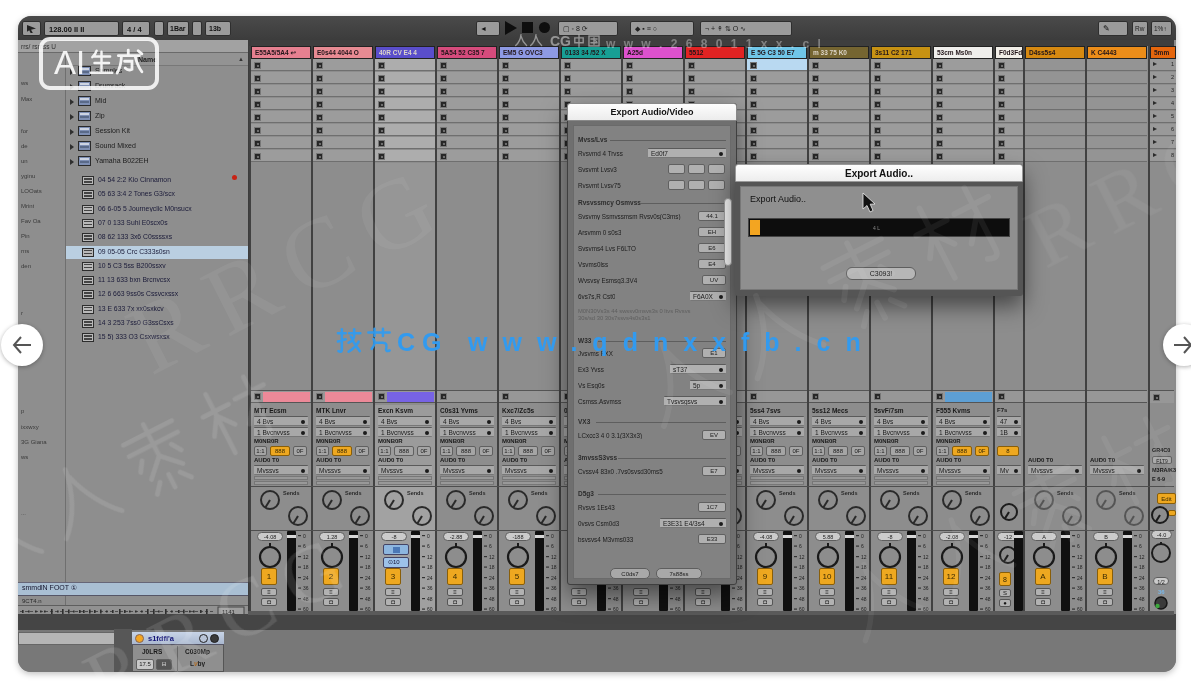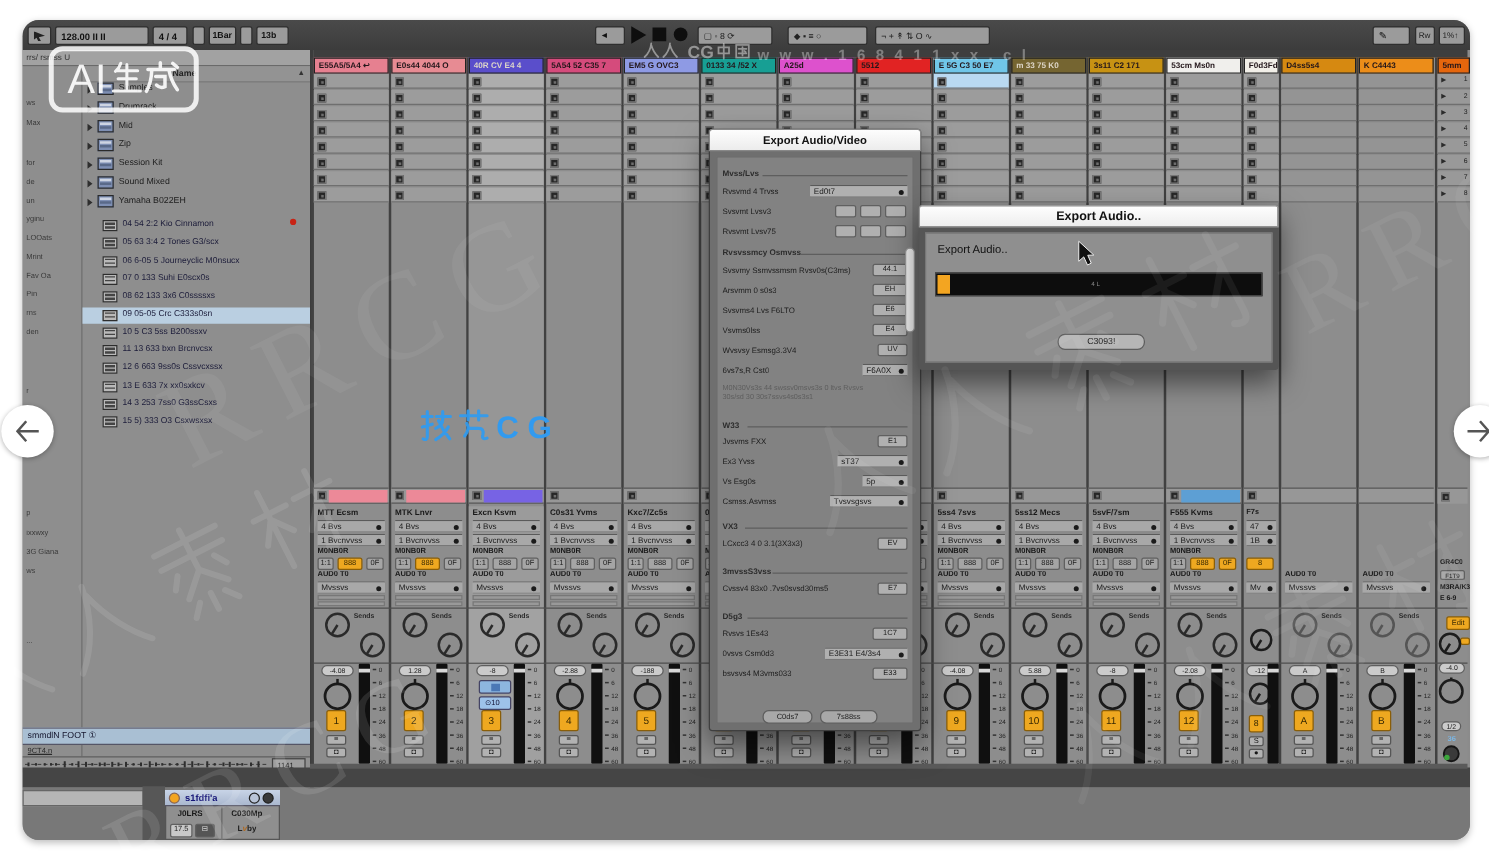--- a/index.html
+++ b/index.html
@@ -1420,21 +1420,21 @@
 <svg class="abs" style="left:529px;top:33px;opacity:0.45" width="14" height="14">
       <use href="#g-ren" stroke="#ffffff" stroke-width="10" stroke-linecap="round" transform="scale(0.14)"></use>
     </svg>
 <div class="wm" style="left:550px;top:33px;font-size:14px;font-weight:bold;opacity:.45">CG</div>
 <svg class="abs" style="left:572px;top:34px;opacity:0.45" width="14" height="14">
       <use href="#g-zhong" stroke="#ffffff" stroke-width="10" stroke-linecap="round" transform="scale(0.14)"></use>
     </svg>
 <svg class="abs" style="left:587px;top:34px;opacity:0.45" width="14" height="14">
       <use href="#g-guo" stroke="#ffffff" stroke-width="10" stroke-linecap="round" transform="scale(0.14)"></use>
     </svg>
-<div class="wm" style="left:606px;top:37px;font-size:12px;opacity:.34;letter-spacing:2.5px;font-weight:bold">w w w . 1 6 8 4 1 1 x x . c l</div>
+<div class="wm" style="left:606px;top:37px;font-size:12px;opacity:.34;letter-spacing:2.5px;font-weight:bold">w w w . 2 6 8 0 1 1 x x . c l</div>
 <div class="abs" style="left:615px;top:355px;transform:rotate(-27deg);transform-origin:0 0">
       <svg class="abs" style="left:0px;top:0px;opacity:0.06" width="95" height="95">
         <use href="#g-ren" stroke="#ffffff" stroke-width="6" stroke-linecap="round" transform="scale(0.95)"></use>
       </svg>
       <svg class="abs" style="left:105px;top:0px;opacity:0.06" width="95" height="95">
         <use href="#g-ren" stroke="#ffffff" stroke-width="6" stroke-linecap="round" transform="scale(0.95)"></use>
       </svg>
       <svg class="abs" style="left:210px;top:0px;opacity:0.06" width="95" height="95">
         <use href="#g-su" stroke="#ffffff" stroke-width="6" stroke-linecap="round" transform="scale(0.95)"></use>
       </svg>
@@ -1473,20 +1473,21 @@
 <div class="wm" style="left:110px;top:295px;font-family:'Liberation Serif',serif;font-size:100px;letter-spacing:18px;opacity:0.055;transform:rotate(-27deg);transform-origin:0 0">RRCG</div>
 <div class="wm" style="left:70px;top:645px;font-family:'Liberation Serif',serif;font-size:82px;letter-spacing:18px;opacity:0.11;transform:rotate(-27deg);transform-origin:0 0">RRCG</div>
 <div class="wm" style="left:1010px;top:200px;font-family:'Liberation Serif',serif;font-size:85px;letter-spacing:18px;opacity:0.05;transform:rotate(-27deg);transform-origin:0 0">RRCG</div>
 <svg class="abs" style="left:334px;top:327px;opacity:0.95" width="28" height="28">
       <use href="#g-ji" stroke="#2f9bf2" stroke-width="9" stroke-linecap="round" transform="scale(0.28)"></use>
     </svg>
 <svg class="abs" style="left:365px;top:327px;opacity:0.95" width="28" height="28">
       <use href="#g-yi" stroke="#2f9bf2" stroke-width="9" stroke-linecap="round" transform="scale(0.28)"></use>
     </svg>
 <div class="abs" style="left:397px;top:328px;color:#2f9bf2;font-size:25px;font-weight:bold;letter-spacing:7px">CG</div>
+<div class="abs" style="left:468px;top:328px;color:#2f9bf2;font-size:25px;font-weight:bold;letter-spacing:15px">www.qdnxxfb.cn</div>
 <div class="abs" style="left:1px;top:324px;width:42px;height:42px;border-radius:50%;background:#fff;box-shadow:0 1px 4px rgba(0,0,0,.3)"></div>
 <svg class="abs" style="left:11px;top:335px" width="22" height="20">
       <path d="M10,2 L3,10 L10,18 M3,10 H20" stroke="#555" stroke-width="2" fill="none"></path>
     </svg>
 <div class="abs" style="left:1163px;top:324px;width:42px;height:42px;border-radius:50%;background:#fff;box-shadow:0 1px 4px rgba(0,0,0,.3)"></div>
 <svg class="abs" style="left:1172px;top:335px" width="22" height="20">
       <path d="M12,2 L19,10 L12,18 M2,10 H19" stroke="#555" stroke-width="2" fill="none"></path>
     </svg>
 </div>
 </body></html>

